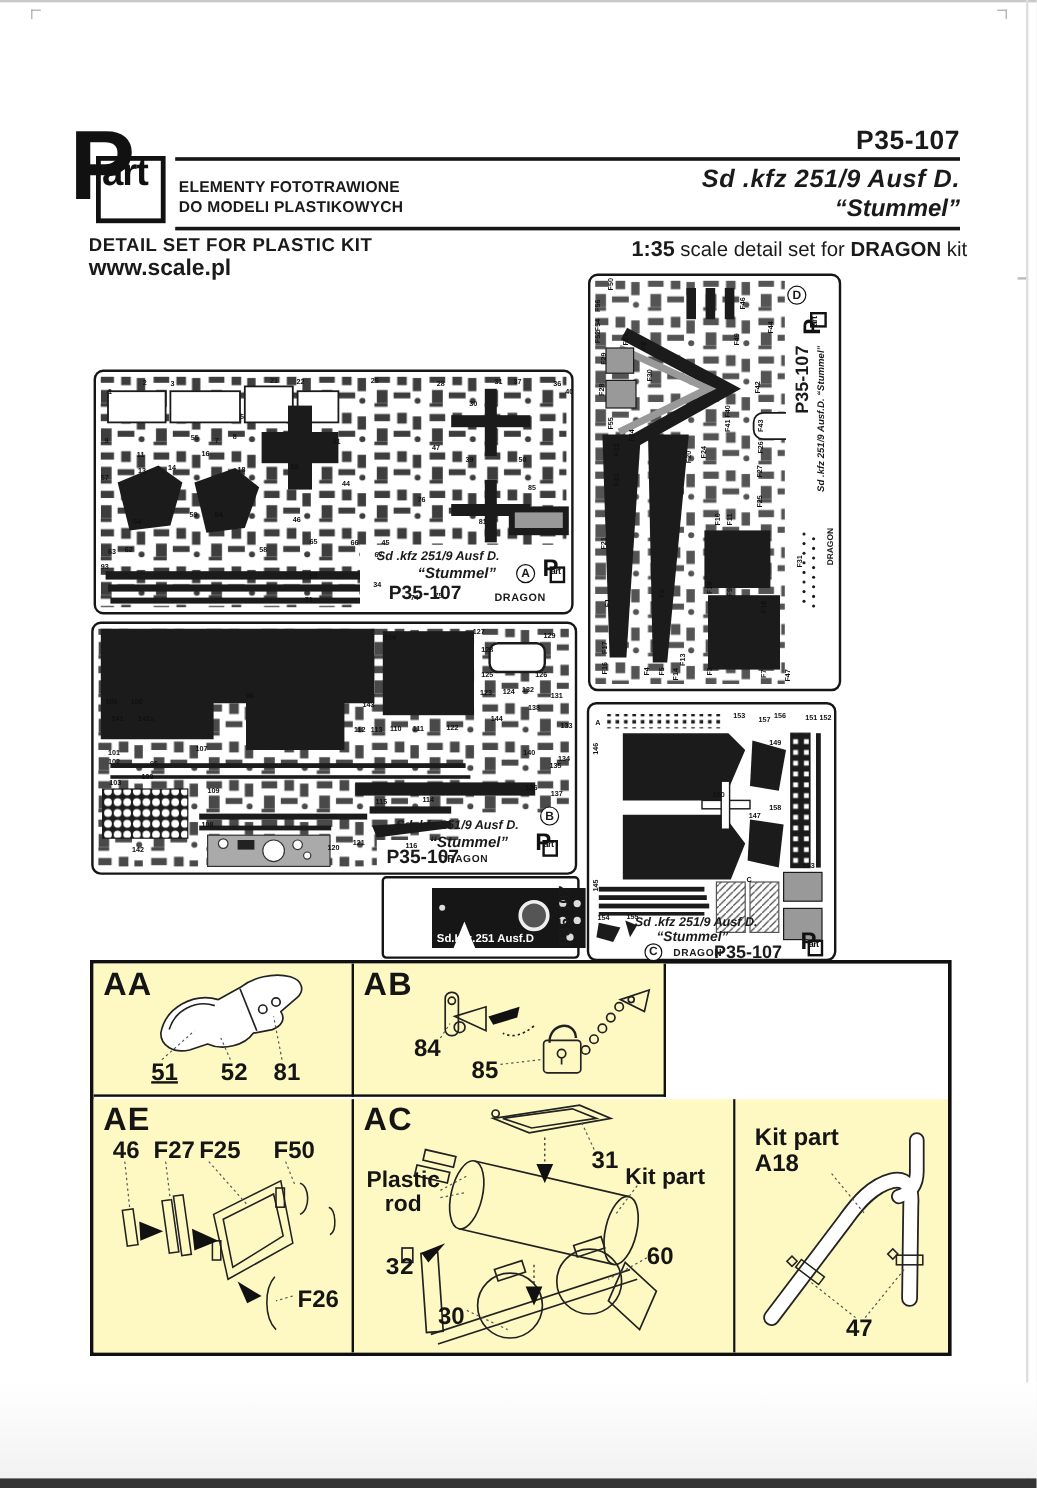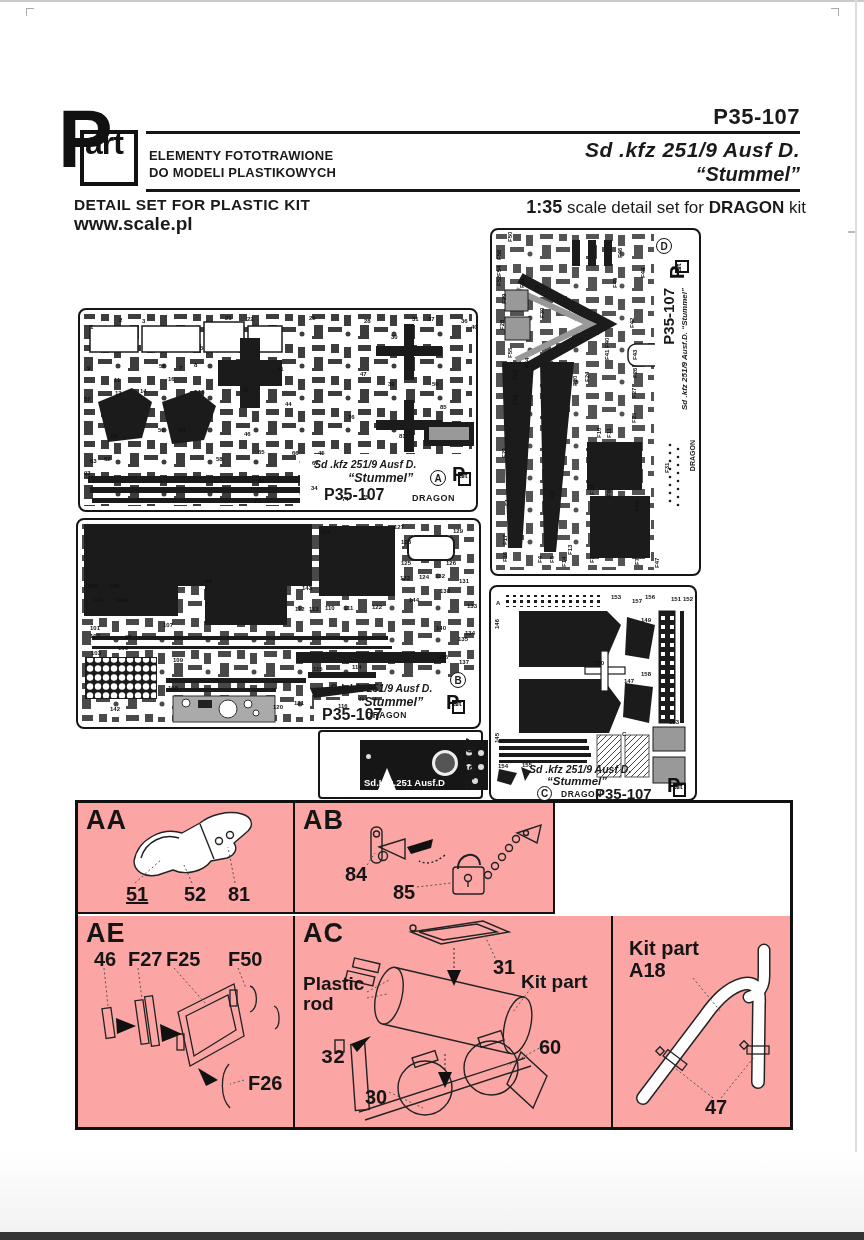--- a/index.html
+++ b/index.html
@@ -29,21 +29,21 @@
   .tiny.rot{transform:rotate(-90deg);transform-origin:left top;}
   .cap{position:absolute;}
   .cap .t1{position:absolute;font-size:10.5px;font-weight:bold;font-style:italic;white-space:nowrap;}
   .cap .t2{position:absolute;font-size:12.5px;font-weight:bold;font-style:italic;white-space:nowrap;}
   .cap .code{position:absolute;font-size:16px;font-weight:bold;white-space:nowrap;}
   .cap .brand{position:absolute;font-size:9px;font-weight:bold;letter-spacing:0.5px;}
   .circle-letter{position:absolute;display:flex;align-items:center;justify-content:center;width:16px;height:16px;border:1.7px solid #111;border-radius:50%;font-size:10px;font-weight:bold;background:#fff;box-sizing:border-box;}
   .vtext{writing-mode:vertical-rl;transform:rotate(180deg);white-space:nowrap;}
   
   .grid{position:absolute;border:3px solid #101010;background:#fff;box-sizing:border-box;}
-  .cell{position:absolute;background:#fca5a5;box-sizing:border-box;}
+  .cell{position:absolute;background:#fef9c3;box-sizing:border-box;text-align:center;}
   .cell svg{position:absolute;left:0;top:0;}
   .pcode{position:absolute;font-size:27px;font-weight:bold;letter-spacing:1px;color:#151515;}
   .num{position:absolute;font-size:20px;font-weight:bold;color:#151515;white-space:nowrap;}
   .wordlbl{position:absolute;font-size:19px;font-weight:bold;color:#151515;line-height:1.05;}
   .mark{position:absolute;width:7px;height:7px;}
 </style>
 </head>
 <body>
 
 <div class="page">

